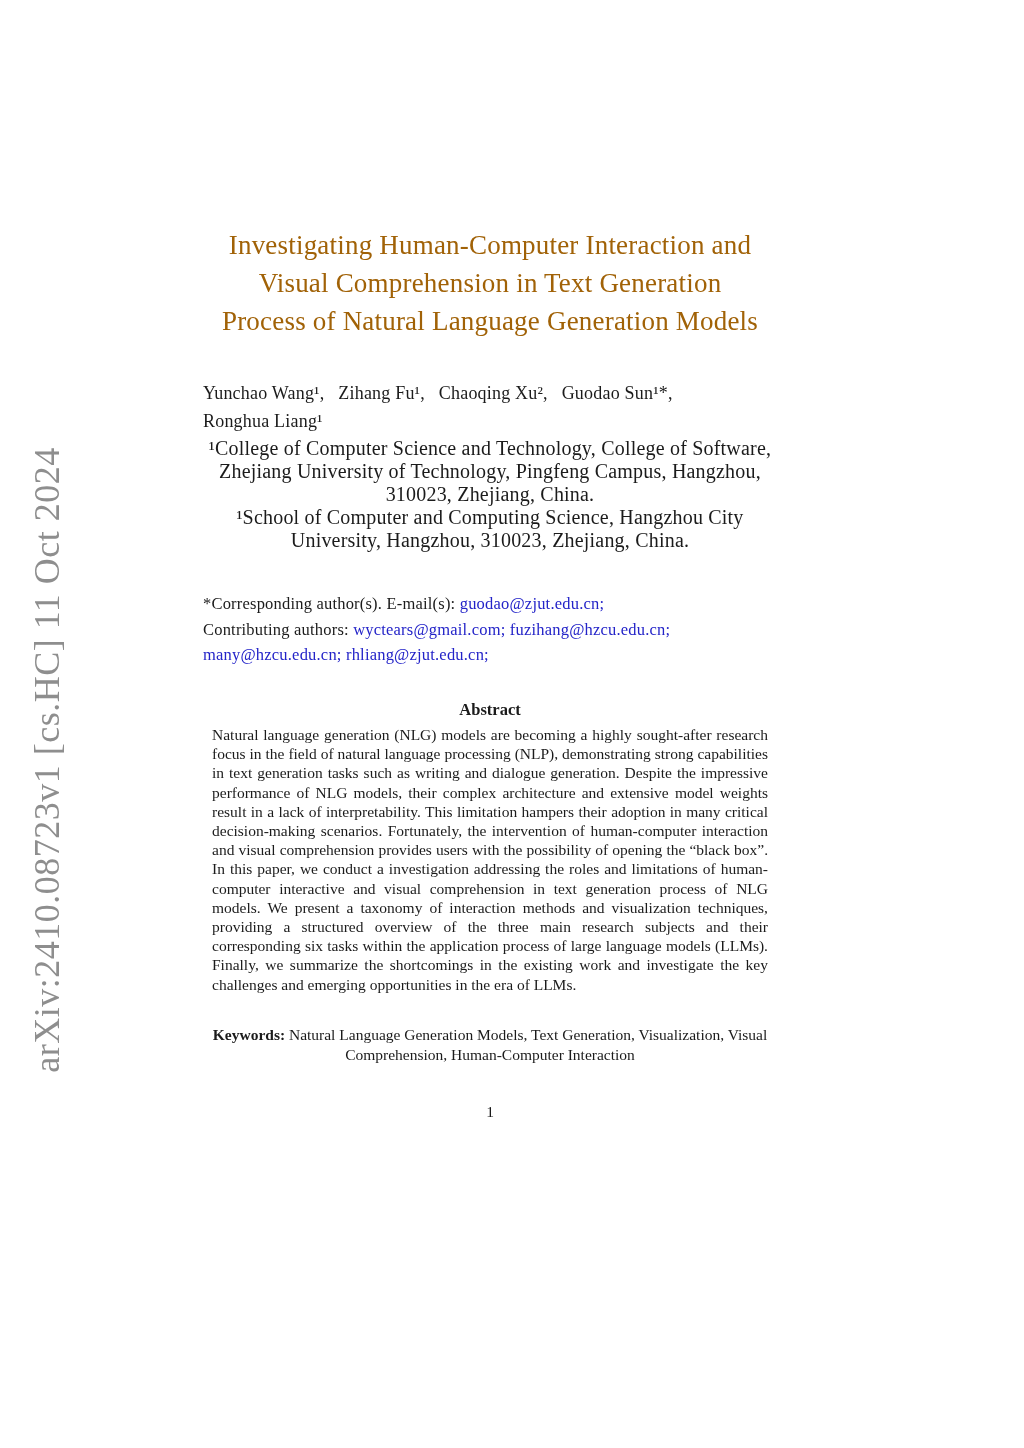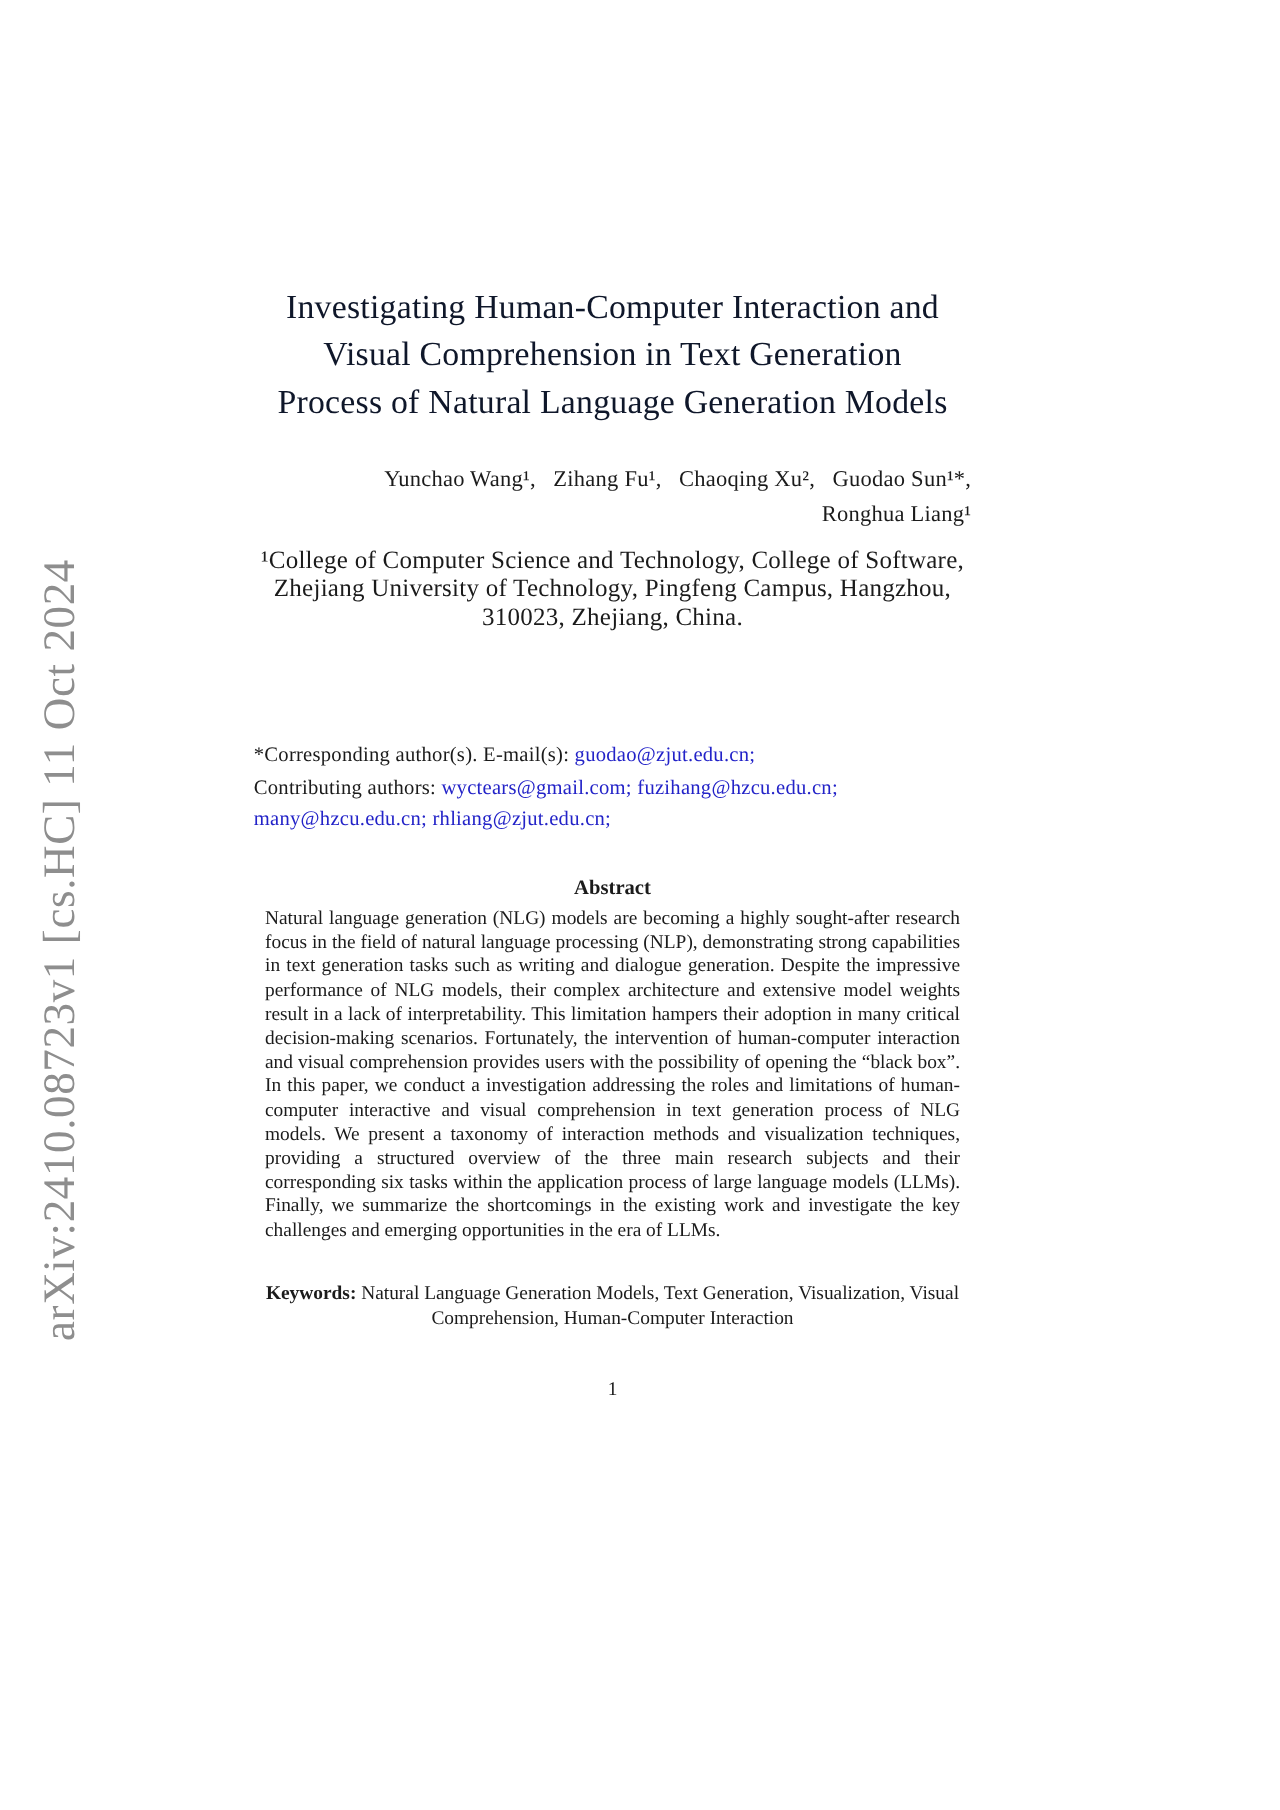--- a/index.html
+++ b/index.html
@@ -35,27 +35,27 @@
   }
   .paper-title {
     position: absolute;
     top: 226px;
     width: 100%;
     text-align: center;
     white-space: pre-line;
     font-size: 27px;
     line-height: 38px;
     letter-spacing: 0.2px;
-    color: #0f172a;
+    color: #a16207;
   }
   .authors {
     position: absolute;
-    top: 369px;
+    top: 379px;
     width: 100%;
-    text-align: right;
+    text-align: left;
     white-space: pre-line;
     font-size: 18px;
     line-height: 28px;
     letter-spacing: 0.2px;
   }
   .affiliations {
     position: absolute;
     top: 437px;
     width: 100%;
     text-align: center;
@@ -133,20 +133,22 @@
 Visual Comprehension in Text Generation
 Process of Natural Language Generation Models</div>
 
     <div class="authors">Yunchao Wang¹,  Zihang Fu¹,  Chaoqing Xu²,  Guodao Sun¹*,
 Ronghua Liang¹</div>
 
     <div class="affiliations">
       <p class="affiliation">¹College of Computer Science and Technology, College of Software,
 Zhejiang University of Technology, Pingfeng Campus, Hangzhou,
 310023, Zhejiang, China.</p>
+      <p class="affiliation">¹School of Computer and Computing Science, Hangzhou City
+University, Hangzhou, 310023, Zhejiang, China.</p>
     </div>
 
     <div class="contacts">
       <div class="contact-line"><span>*Corresponding author(s). E-mail(s): </span><a class="email">guodao@zjut.edu.cn;</a></div>
       <div class="contact-line"><span>Contributing authors: </span><a class="email">wyctears@gmail.com;</a> <a class="email">fuzihang@hzcu.edu.cn;</a></div>
       <div class="contact-line"><a class="email">many@hzcu.edu.cn;</a> <a class="email">rhliang@zjut.edu.cn;</a></div>
     </div>
 
     <div class="abstract-heading">Abstract</div>
 

